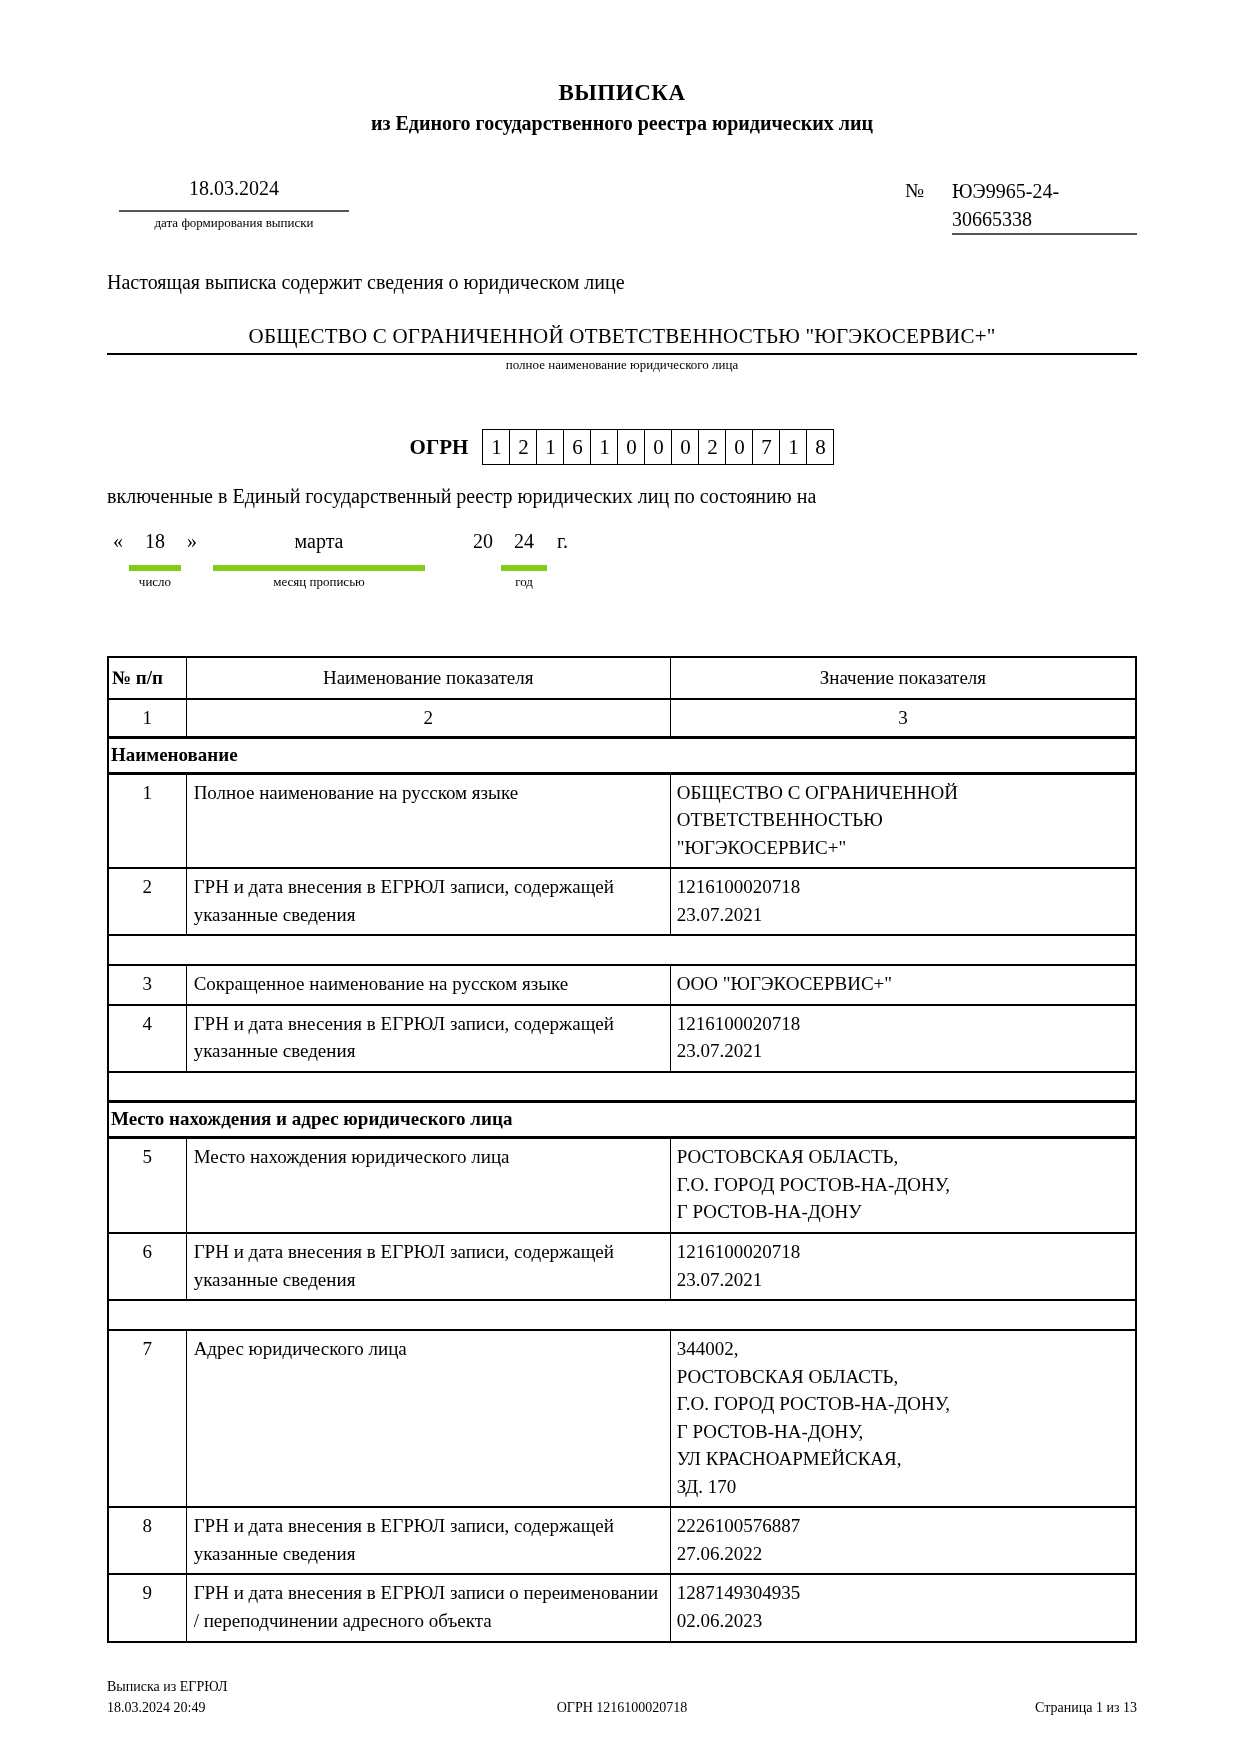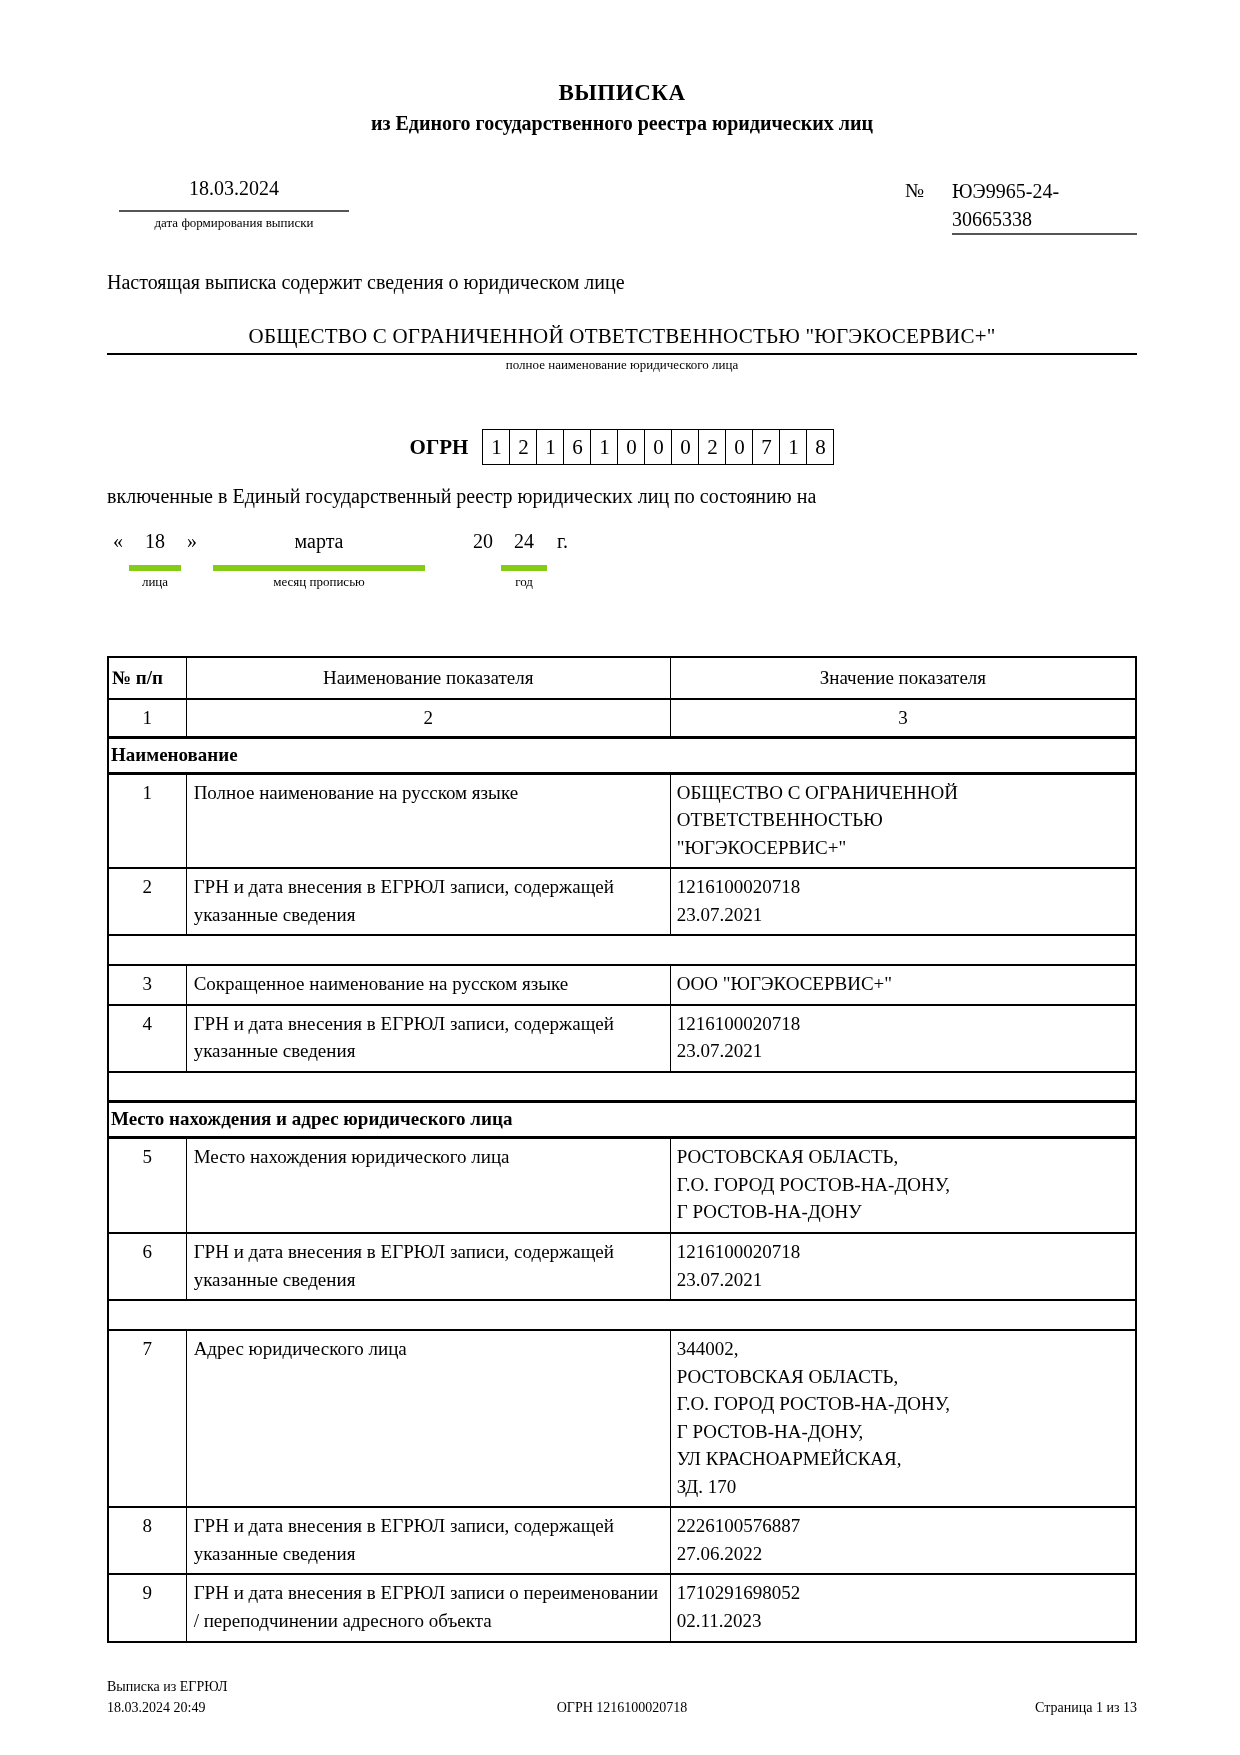--- a/index.html
+++ b/index.html
@@ -126,21 +126,21 @@
           <span class="ogrn-box">8</span>
         </div>
     </div>
 
     <div class="included">включенные в Единый государственный реестр юридических лиц по состоянию на</div>
 
     <div class="dateline">
       <span class="dl-q">«</span>
       <span class="fld fld-day">
         <div class="fld-top">18</div>
-        <div class="fld-label">лица</div>
+        <div class="fld-label">число</div>
       </span>
       <span class="dl-q">»</span>
       <span class="fld fld-month">
         <div class="fld-top">марта</div>
         <div class="fld-label">месяц прописью</div>
       </span>
       <span class="dl-century">20</span>
       <span class="fld fld-year">
         <div class="fld-top">24</div>
         <div class="fld-label">год</div>
@@ -248,22 +248,22 @@
             <td class="cell-name">ГРН и дата внесения в ЕГРЮЛ записи, содержащей указанные сведения</td>
             <td class="cell-value">
               <div>2226100576887</div>
               <div>27.06.2022</div>
             </td>
           </tr>
           <tr>
             <td class="cell-num">9</td>
             <td class="cell-name">ГРН и дата внесения в ЕГРЮЛ записи о переименовании / переподчинении адресного объекта</td>
             <td class="cell-value">
-              <div>1710291698052</div>
-              <div>02.11.2023</div>
+              <div>1287149304935</div>
+              <div>02.06.2023</div>
             </td>
           </tr>
         </tbody>
     </table>
   </div>
 
   <div class="footer">
     <div class="footer-left">
       <div>Выписка из ЕГРЮЛ</div>
       <div>18.03.2024 20:49</div>

